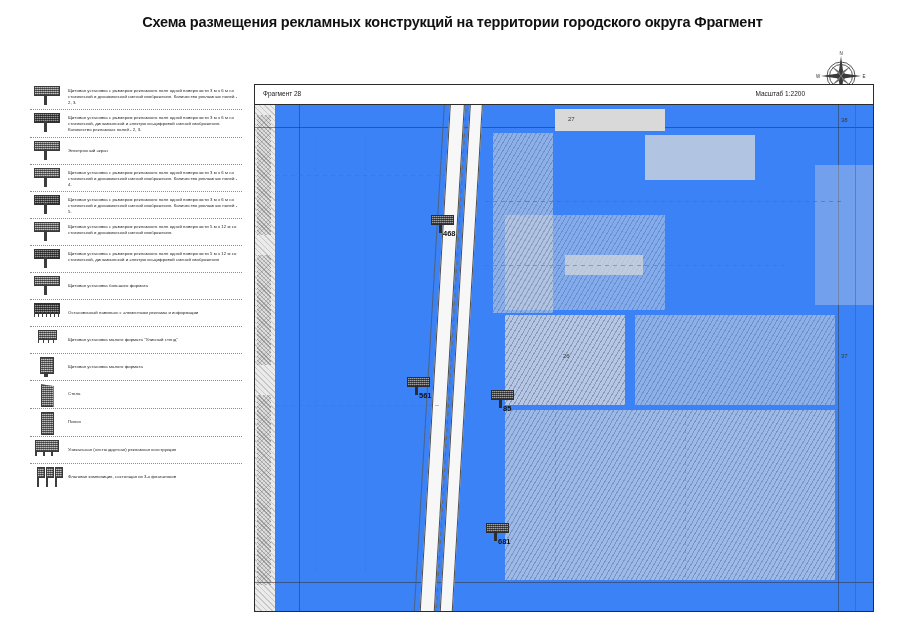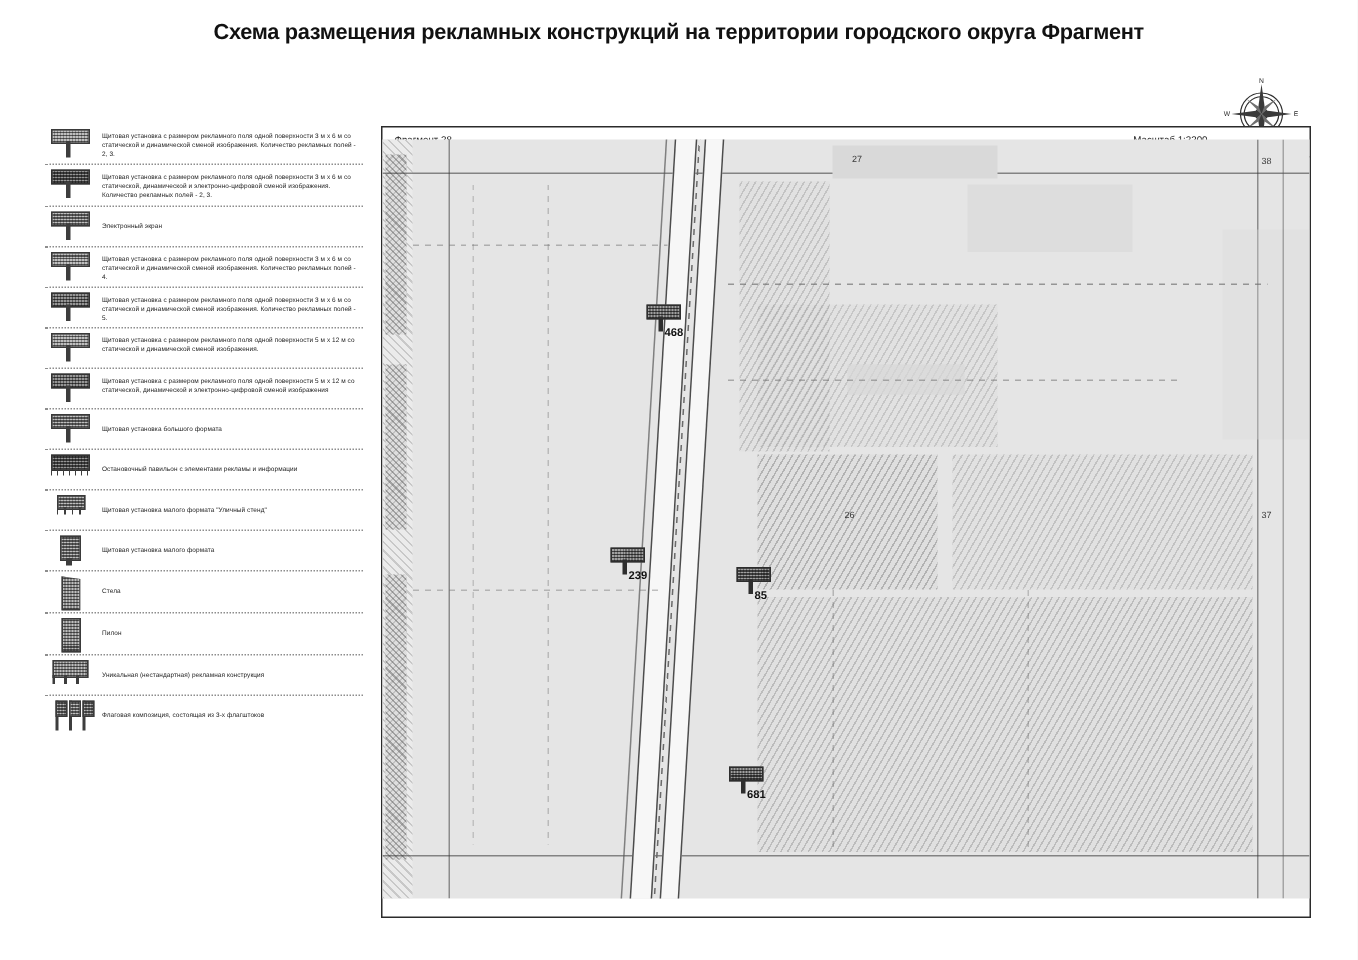--- a/index.html
+++ b/index.html
@@ -165,25 +165,25 @@
   }
   #scale-label {
     position: absolute;
     right: 68px; top: 5px;
     font-size: 6.5px;
     color: #202020;
   }
 
   #map-canvas {
     position: absolute;
-    left: 0; top: 8px;
+    left: 0; top: 20px;
     width: 618px;
     height: 506px;
     overflow: hidden;
-    background: #e5e5e5;
+    background: #3b82f6;
   }
 
   
   .blk {
     position: absolute;
     background-color: #dedede;
     background-image:
       repeating-linear-gradient(45deg, rgba(90,90,90,.45) 0 1px, transparent 1px 3px),
       repeating-linear-gradient(-45deg, rgba(120,120,120,.28) 0 1px, transparent 1px 3px);
     border: 0;
@@ -491,21 +491,21 @@
 
     <div class="marker" style="left:176px;top:110px;">
       <div class="mpanel"></div>
       <div class="mpost"></div>
       <div class="mlabel">468</div>
     </div>
 
     <div class="marker" style="left:152px;top:272px;">
       <div class="mpanel"></div>
       <div class="mpost"></div>
-      <div class="mlabel">239</div>
+      <div class="mlabel">561</div>
     </div>
 
     <div class="marker" style="left:236px;top:285px;">
       <div class="mpanel"></div>
       <div class="mpost"></div>
       <div class="mlabel">85</div>
     </div>
 
     <div class="marker" style="left:231px;top:418px;">
       <div class="mpanel"></div>

